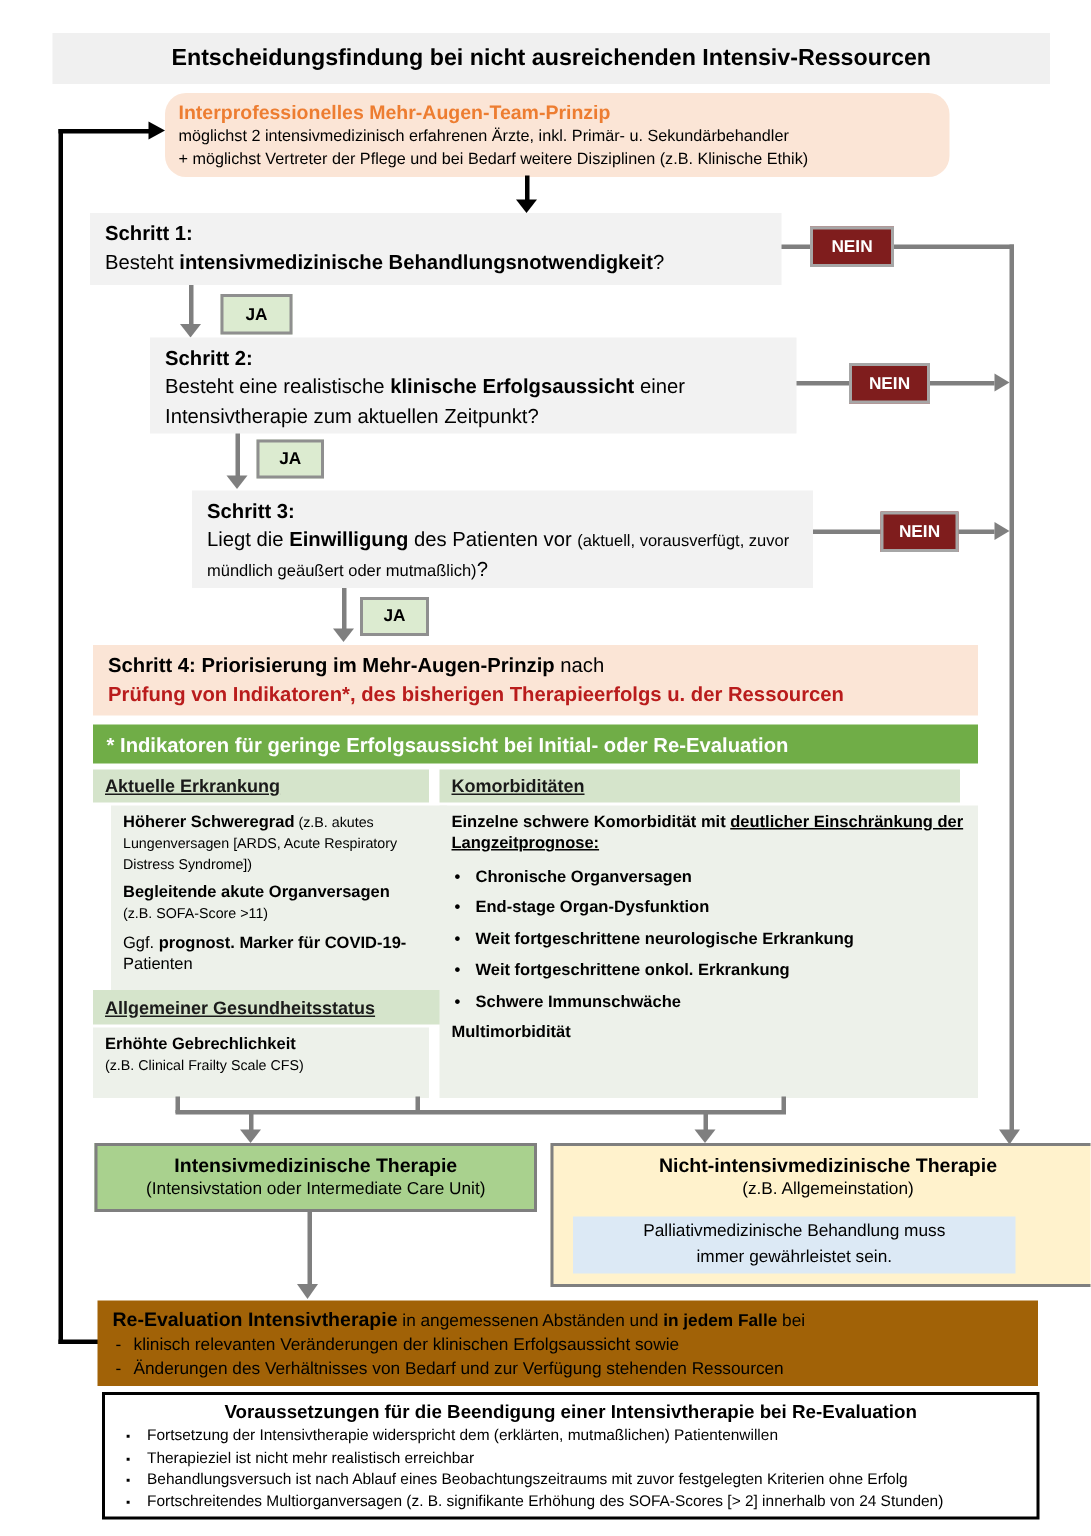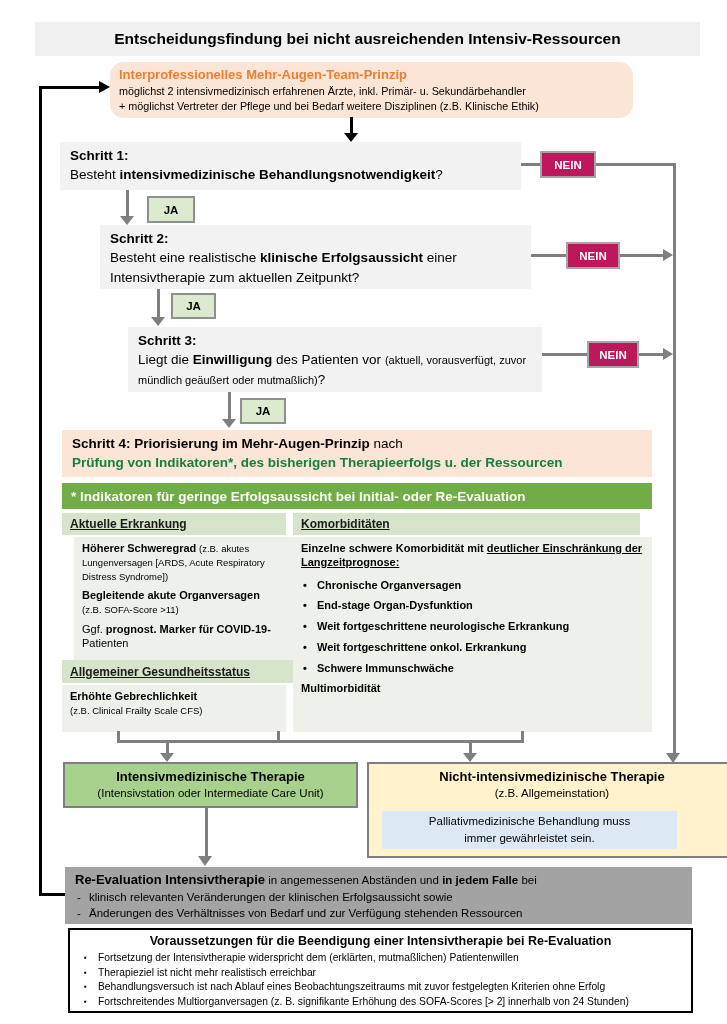--- a/index.html
+++ b/index.html
@@ -13,42 +13,42 @@
   .team-line{font-size:10.8px;line-height:1.38;}
   
   .ln{position:absolute;background:#7f7f7f;}
   .ln.black{background:#000;}
   .tri{position:absolute;width:0;height:0;}
   
   .step-box{background:#f2f2f2;padding:4px 10px;font-size:13.5px;line-height:1.44;}
   .step-label{font-weight:700;}
   .b{font-weight:700;}
   .sm{font-size:11px;}
-  .badge-nein{background:#be185d;border:2px solid #a6a6a6;color:#fff;font-weight:700;font-size:11.5px;display:flex;align-items:center;justify-content:center;}
+  .badge-nein{background:#7f1d1d;border:2px solid #a6a6a6;color:#fff;font-weight:700;font-size:11.5px;display:flex;align-items:center;justify-content:center;}
   .badge-ja{background:#dcebd0;border:2px solid #8f8f8f;font-weight:700;font-size:11.5px;display:flex;align-items:center;justify-content:center;}
   
   .step4{left:62px;top:430px;width:590px;height:47px;background:#fbe5d6;padding:4px 10px;font-size:13.5px;line-height:1.42;}
-  .step4 .l2{color:#15803d;font-weight:700;}
+  .step4 .l2{color:#b91c1c;font-weight:700;}
   
   .ind-header{left:62px;top:483px;width:590px;height:26px;background:#70ad47;color:#fff;font-weight:700;font-size:13.5px;display:flex;align-items:center;padding-left:9px;}
   .cell-head{background:#d5e4cb;font-size:12px;font-weight:600;text-decoration:underline;display:flex;align-items:center;padding-left:8px;color:#1a1a1a;}
   .cell-body{background:#edf1ea;padding:5px 8px;font-size:11px;line-height:1.25;}
   .cell-body .item{margin-bottom:6px;}
   .tiny{font-size:9.5px;}
   .ul{text-decoration:underline;}
   .bul{position:relative;padding-left:16px;margin-bottom:7px;font-weight:700;font-size:11px;}
   .bul::before{content:"\2022";position:absolute;left:2px;}
   
   .icu-box{left:63px;top:762px;width:295px;height:46px;background:#a9d18e;border:2px solid #7f7f7f;display:flex;flex-direction:column;align-items:center;justify-content:center;text-align:center;}
   .nonicu-box{left:367px;top:762px;width:370px;height:96px;background:#fff2cc;border:2px solid #7f7f7f;text-align:center;}
   .out-title{font-weight:700;font-size:13px;line-height:1.3;}
   .out-sub{font-size:11.5px;line-height:1.3;}
   .pall-box{position:absolute;left:13px;top:47px;width:295px;height:38px;background:#dce9f5;font-size:11.5px;line-height:1.45;display:flex;align-items:center;justify-content:center;text-align:center;}
   
-  .reeval{left:65px;top:867px;width:627px;height:57px;background:#a3a3a3;padding:4px 10px;font-size:11.5px;line-height:1.4;}
+  .reeval{left:65px;top:867px;width:627px;height:57px;background:#a16207;padding:4px 10px;font-size:11.5px;line-height:1.4;}
   .reeval .big{font-size:13px;font-weight:700;}
   .reeval .item{position:relative;padding-left:14px;}
   .reeval .item::before{content:"-";position:absolute;left:2px;}
   
   .term{left:68px;top:928px;width:625px;height:85px;background:#fff;border:2px solid #000;padding:4px 10px;}
   .term-title{text-align:center;font-weight:700;font-size:12.5px;margin-bottom:3px;}
   .term-item{position:relative;padding-left:18px;font-size:10.3px;line-height:1.42;}
   .term-item::before{content:"\25AA";position:absolute;left:4px;font-size:8px;top:1px;}
 </style>
 </head>

